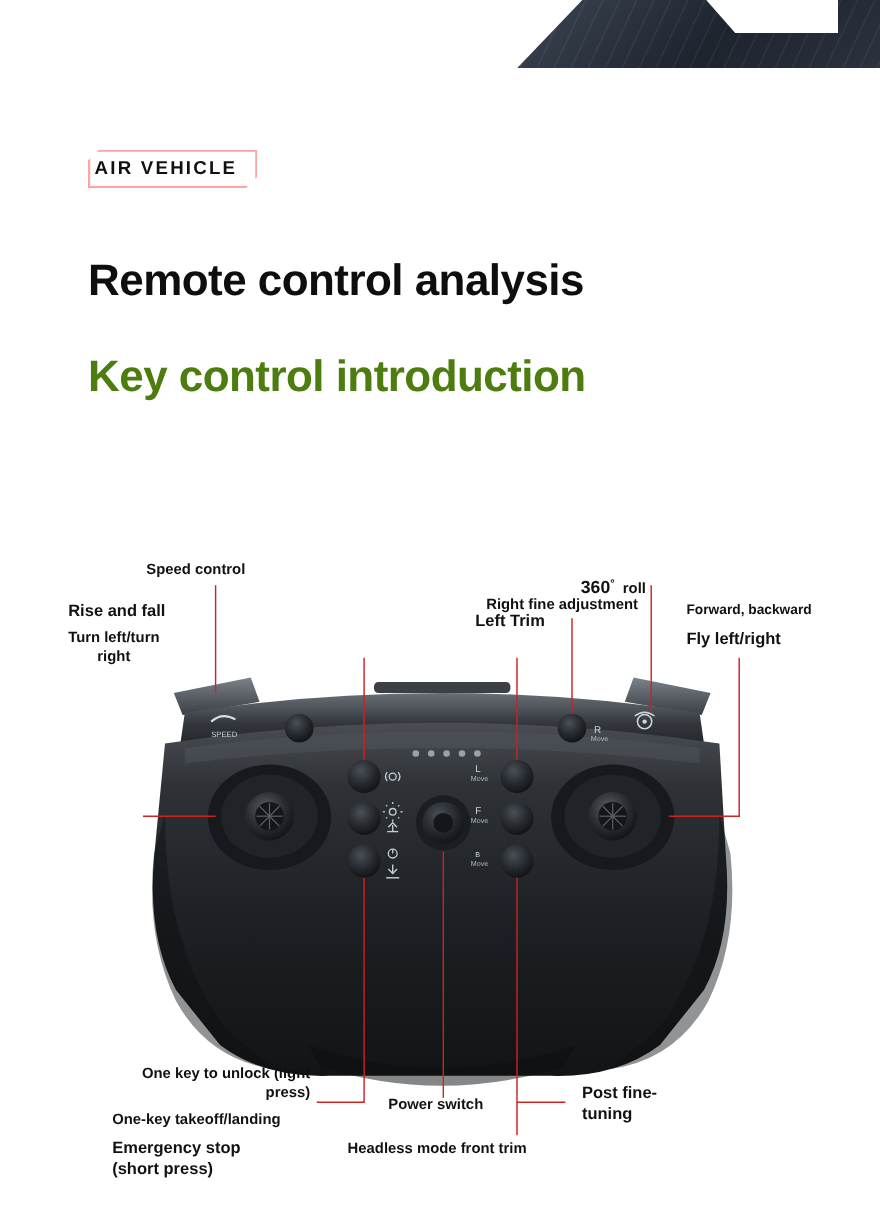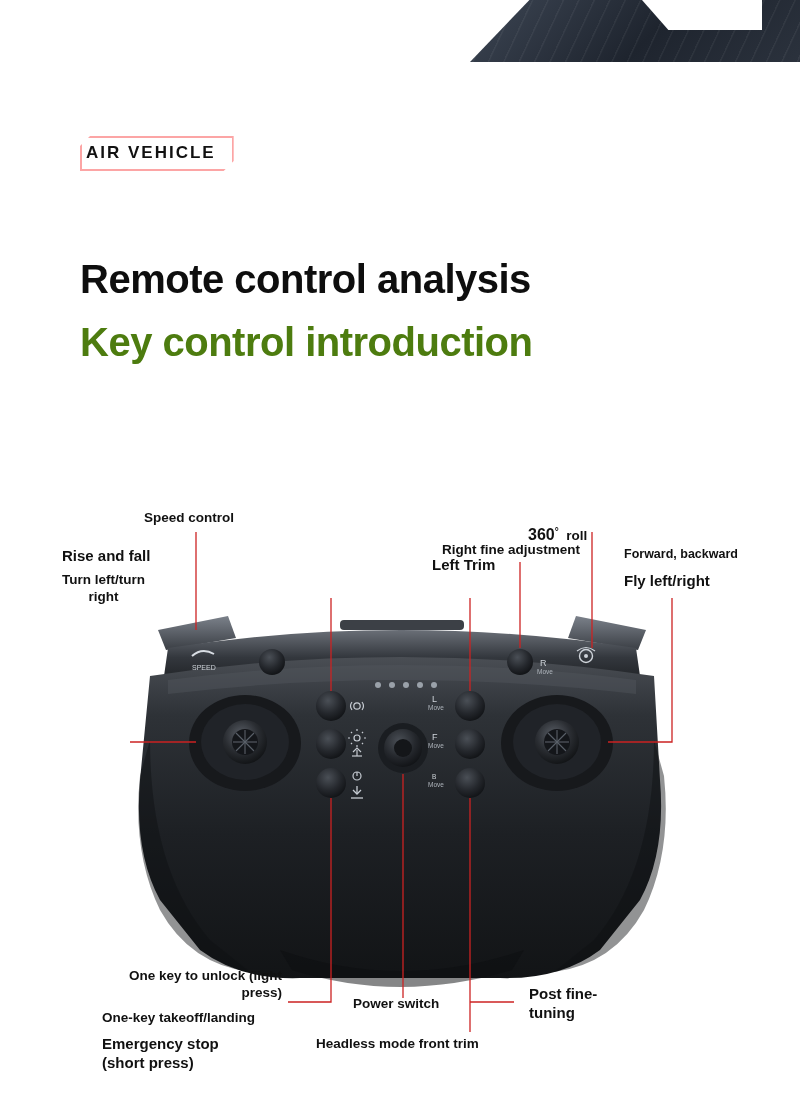--- a/index.html
+++ b/index.html
@@ -65,21 +65,20 @@
 
   
   .h1 {
     position: absolute;
     left: 80px;
     top: 233px;
     font-size: 40px;
     font-weight: 700;
     letter-spacing: -0.5px;
     color: #0e0e0e;
-    margin-top: 24px;
   }
   .h2 {
     position: absolute;
     left: 80px;
     top: 320px;
     font-size: 40px;
     font-weight: 700;
     letter-spacing: -0.5px;
     color: #4d7c0f;
   }
@@ -304,21 +303,21 @@
       <path d="M288 522 L331 522 L331 318"></path>
 
       <path d="M403 518 L403 294"></path>
 
       <path d="M470 552 L470 318"></path>
 
       <path d="M514 522 L470 522"></path>
     </g>
   </svg>
 
-  <div class="lbl" style="left:144px; top:30px;">Speed control</div>
+  <div class="lbl" style="left:133px; top:30px;">Speed control</div>
 
   <div class="lbl deg" style="left:528px; top:28px;">
     <span style="font-size:16px;">360</span><sup>°</sup>&nbsp;&nbsp;<span>roll</span>
   </div>
 
   <div class="lbl" style="left:442px; top:62px;">Right fine adjustment</div>
 
   <div class="lbl big" style="left:432px; top:76px;text-align:center;">Left Trim</div>
 
   <div class="lbl big" style="left:62px; top:67px;">Rise and fall</div>

